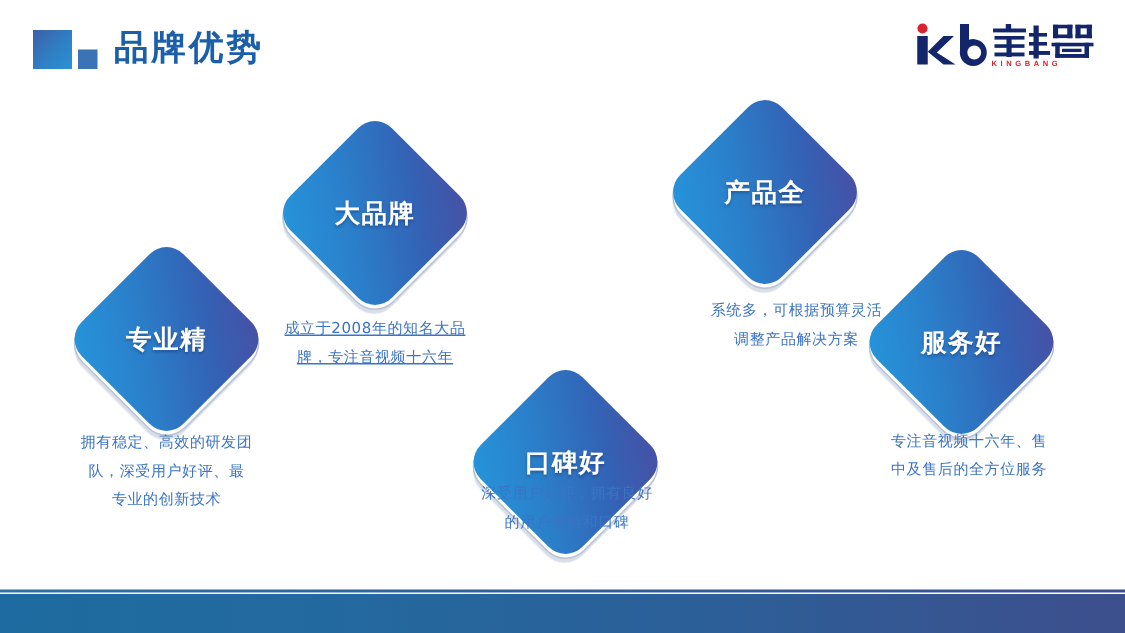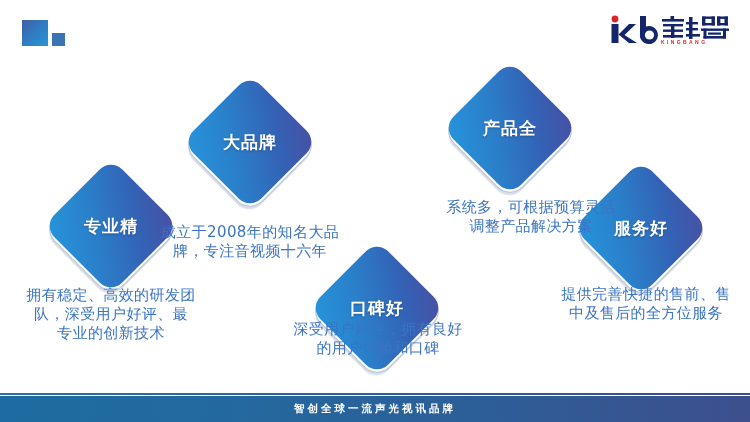--- a/index.html
+++ b/index.html
@@ -61,21 +61,21 @@
     display:flex;align-items:center;justify-content:center;
     color:#ffffff;font-size:17px;font-weight:bold;letter-spacing:1px;
     text-shadow:0 1px 2px rgba(10,30,70,.35);
     pointer-events:none;
   }
 
   
   .caption{
     position:absolute;
     color:#3b74c4;
-    font-size:15px;
+    font-size:10px;
     line-height:19px;
     text-align:center;
     white-space:pre-line;
     letter-spacing:.4px;
   }
 
   
   .footer-line{
     position:absolute;left:0;bottom:27px;width:750px;height:2px;
     background:linear-gradient(90deg,#2f6fa6 0%,#2d5f9c 45%,#3c4f8c 100%);
@@ -91,20 +91,21 @@
   }
 </style>
 </head>
 <body>
 
 <div class="slide">
 
   <div class="header">
     <div class="sq-big"></div>
     <div class="sq-small"></div>
+    <div class="page-title">品牌优势</div>
   </div>
 
   <div class="logo">
     <svg width="132" height="34" viewBox="0 0 132 34">
       <circle cx="11" cy="6" r="3.4" fill="#d9232e"></circle>
       <rect x="7.5" y="11" width="7" height="19" fill="#14266b"></rect>
       <path d="M14.5 21.5 L25 11 L32 11 L20.5 22 L33 30 L25 30 Z" fill="#14266b"></path>
       <path d="M36 3 h6 v10.5 a9 9 0 1 1 -6 7 Z" fill="#14266b"></path>
       <circle cx="45.5" cy="22" r="4.6" fill="#ffffff"></circle>
       <g fill="#14266b">
@@ -178,27 +179,26 @@
           <div class="dia-face"></div>
         </div>
         <div class="dia-label">服务好</div>
       </div>
     </div>
 
   <div id="captions">
       <div class="caption" style="left: 20px; top: 286px; width: 182px;">拥有稳定、高效的研发团
 队，深受用户好评、最
 专业的创新技术</div>
-      <div class="caption" style="left: 158px; top: 223px; width: 184px;">成立于2008年的知名大品
+      <div class="caption" style="left: 158px; top: 210px; width: 184px; text-decoration: underline;">成立于2008年的知名大品
 牌，专注音视频十六年</div>
       <div class="caption" style="left: 287px; top: 320px; width: 182px;">深受用户好评，拥有良好
 的用户体验和口碑</div>
       <div class="caption" style="left: 440px; top: 198px; width: 182px;">系统多，可根据预算灵活
 调整产品解决方案</div>
-      <div class="caption" style="left: 555px; top: 285px; width: 182px;">提供完善快捷的售前、售
+      <div class="caption" style="left: 555px; top: 285px; width: 182px;">专注音视频十六年、售
 中及售后的全方位服务</div>
     </div>
 
   <div class="footer-line"></div>
   <div class="footer-band"></div>
-  <div class="footer-text">智创全球一流声光视讯品牌</div>
 
 </div>
 
 </body></html>

